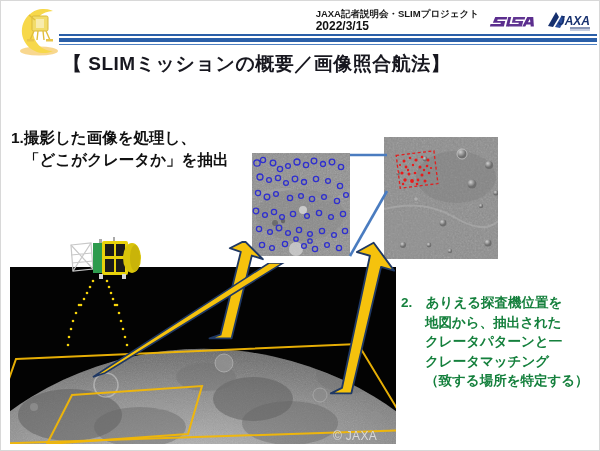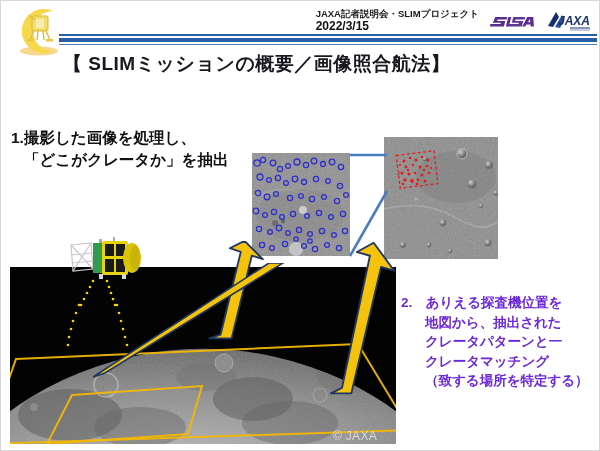--- a/index.html
+++ b/index.html
@@ -27,21 +27,21 @@
          font-size:19px;font-weight:bold;color:#17171f;letter-spacing:.5px;
          white-space:nowrap;}
 
   
   .item1{position:absolute;left:10px;top:110px;width:240px;
          font-size:15.5px;font-weight:bold;color:#111;line-height:1.42;margin-top:16px;}
   .item1 .num{display:inline;}
   .item1 .l2,.item1 .l3{display:block;text-indent:13px;}
 
   .item2{position:absolute;left:400px;top:292px;width:200px;
-         font-size:13.5px;font-weight:bold;color:#6d28d9;line-height:1.45;}
+         font-size:13.5px;font-weight:bold;color:#15803d;line-height:1.45;}
   .item2 .hang{display:block;padding-left:24px;text-indent:-24px;}
   .item2 .cont{display:block;padding-left:24px;}
 
   
   .panel{position:absolute;overflow:hidden;}
   .crater-img{left:251px;top:152px;width:98px;height:103px;background:#8d8d8d;}
   .map-img{left:383px;top:136px;width:114px;height:122px;background:#8a8a8a;}
   .moon-photo{left:9px;top:266px;width:386px;height:177px;background:#000;}
 
   .credit{position:absolute;left:332px;top:428px;font-size:12px;color:#d8d8d8;

